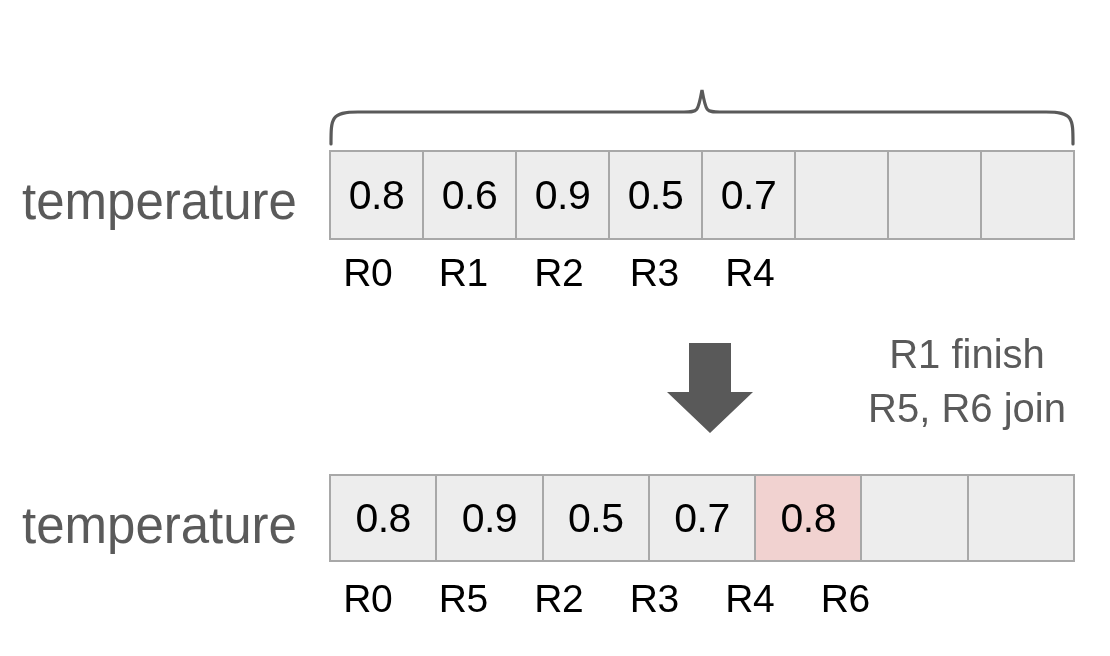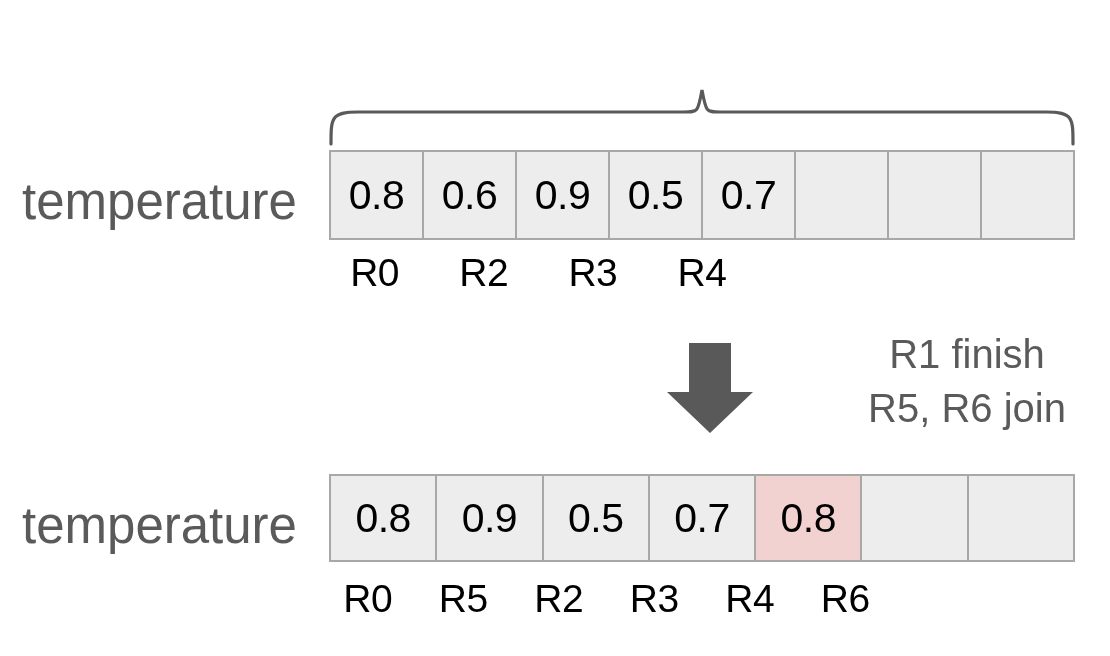--- a/index.html
+++ b/index.html
@@ -146,20 +146,21 @@
     <div class="cell">0.9</div>
     <div class="cell">0.5</div>
     <div class="cell">0.7</div>
     <div class="cell"></div>
     <div class="cell"></div>
     <div class="cell"></div>
   </div>
 
   <div class="ids top">
     <div class="id-slot">R0</div>
+    <div class="id-slot">R1</div>
     <div class="id-slot">R2</div>
     <div class="id-slot">R3</div>
     <div class="id-slot">R4</div>
     <div class="id-slot"></div>
     <div class="id-slot"></div>
     <div class="id-slot"></div>
   </div>
 
   <svg class="arrow-svg" viewBox="0 0 96 96">
     <path d="M 27,3 L 69,3 L 69,52 L 91,52 L 48,93 L 5,52 L 27,52 Z" fill="#595959"></path>

